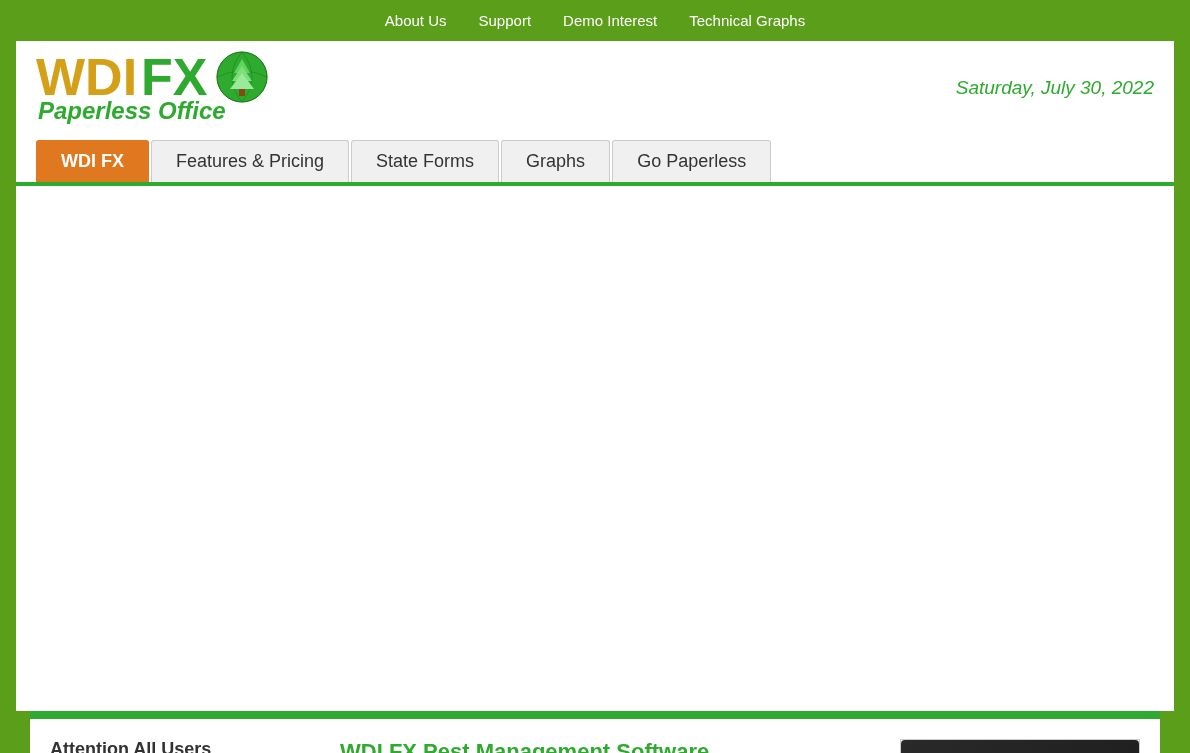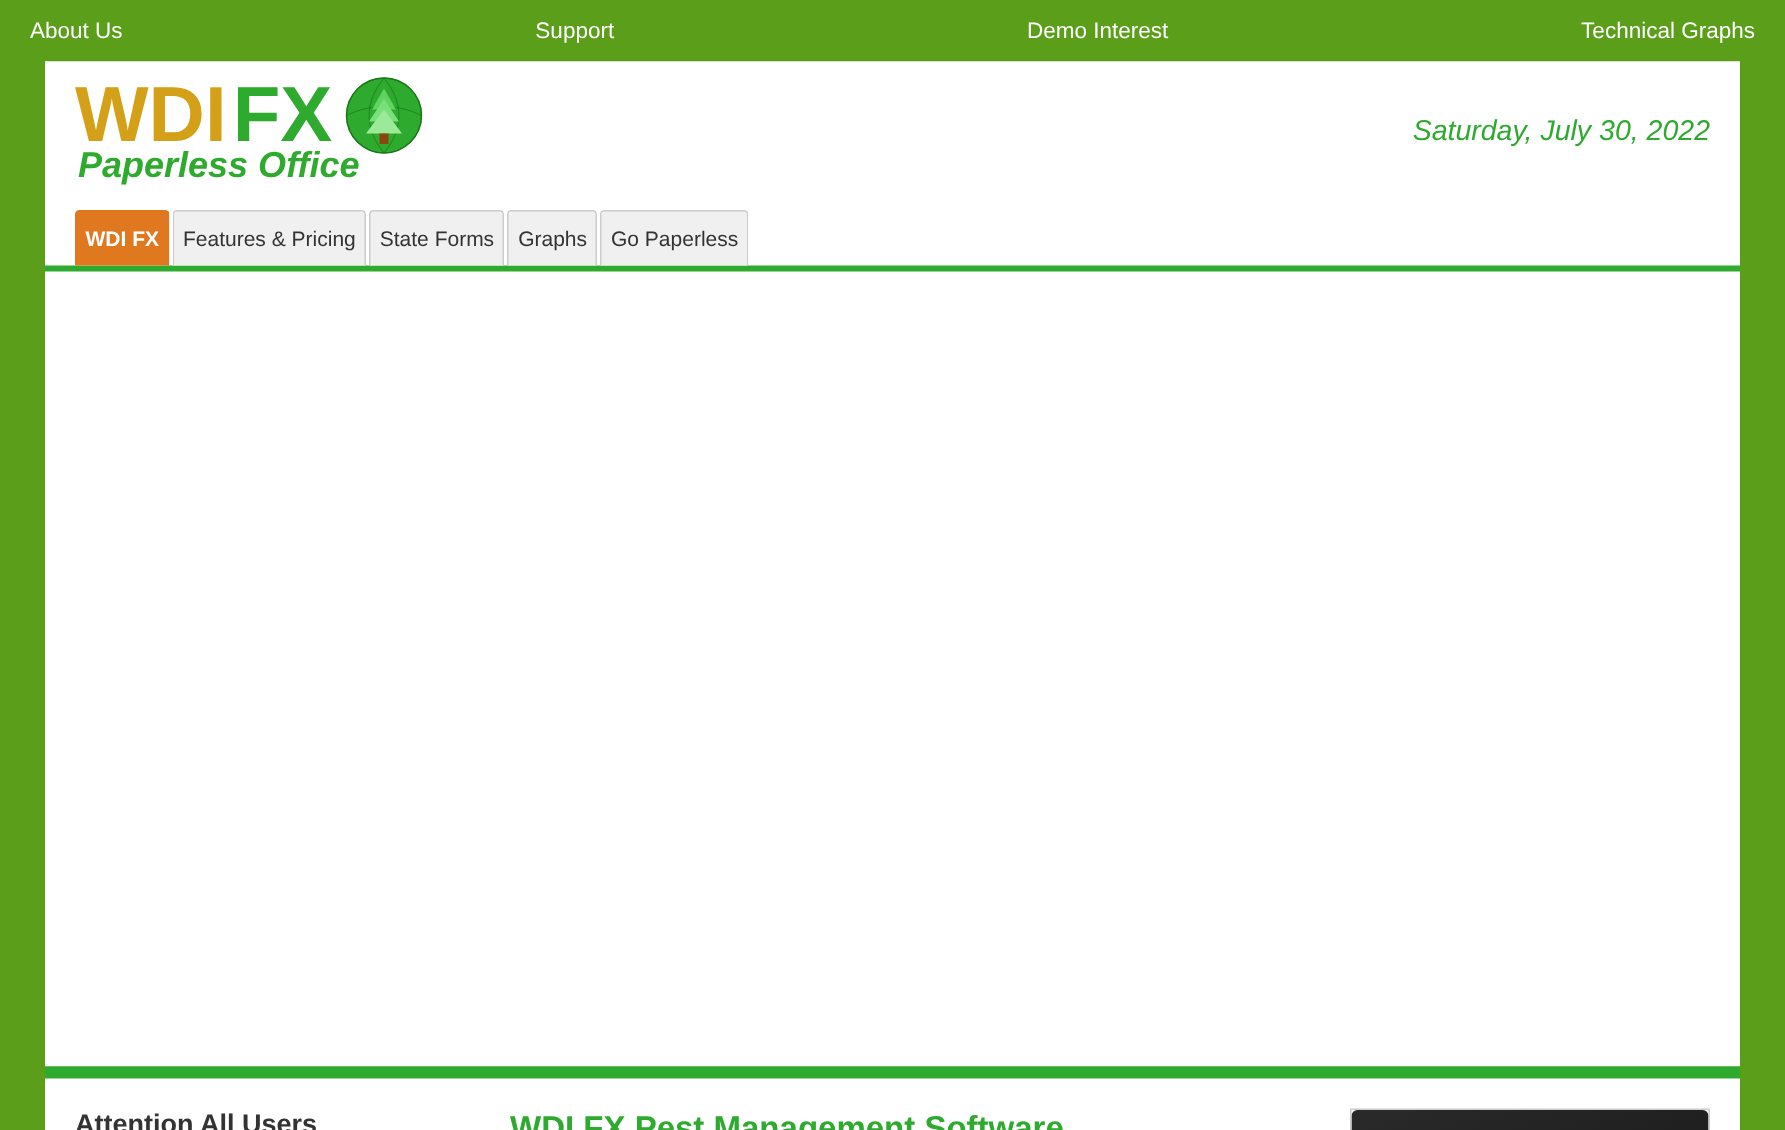--- a/index.html
+++ b/index.html
@@ -8,35 +8,35 @@
       background-color: #5a9e1a;
       background-image: radial-gradient(circle, rgba(255,255,255,0.05) 1px, transparent 1px);
       min-height: 753px;
     }
 
     
     .top-nav {
       background-color: #5a9e1a;
       padding: 12px 20px;
       display: flex;
-      justify-content: space-between;
+      justify-content: center;
       align-items: center;
       gap: 32px;
     }
     .top-nav a {
       color: #fff;
       text-decoration: none;
       font-size: 15px;
       font-weight: normal;
     }
 
     
     .main-container {
       background: #fff;
-      margin: 0 30px;
+      margin: 0 16px;
       min-height: 670px;
     }
 
     
     .site-header {
       display: flex;
       justify-content: space-between;
       align-items: center;
       padding: 10px 20px 5px 20px;
       background: #fff;
@@ -53,22 +53,22 @@
 
     
     .nav-tabs {
       display: flex;
       background: #fff;
       padding: 0 0 0 20px;
       border-bottom: 4px solid #2eaa2e;
       margin-top: 10px;
     }
     .nav-tab {
-      padding: 10px 6px;
-      font-size: 14px;
+      padding: 10px 24px;
+      font-size: 18px;
       cursor: pointer;
       border: 1px solid #ccc;
       border-bottom: none;
       margin-right: 2px;
       background: #f0f0f0;
       color: #333;
       text-decoration: none;
       display: inline-block;
       border-radius: 3px 3px 0 0;
     }

